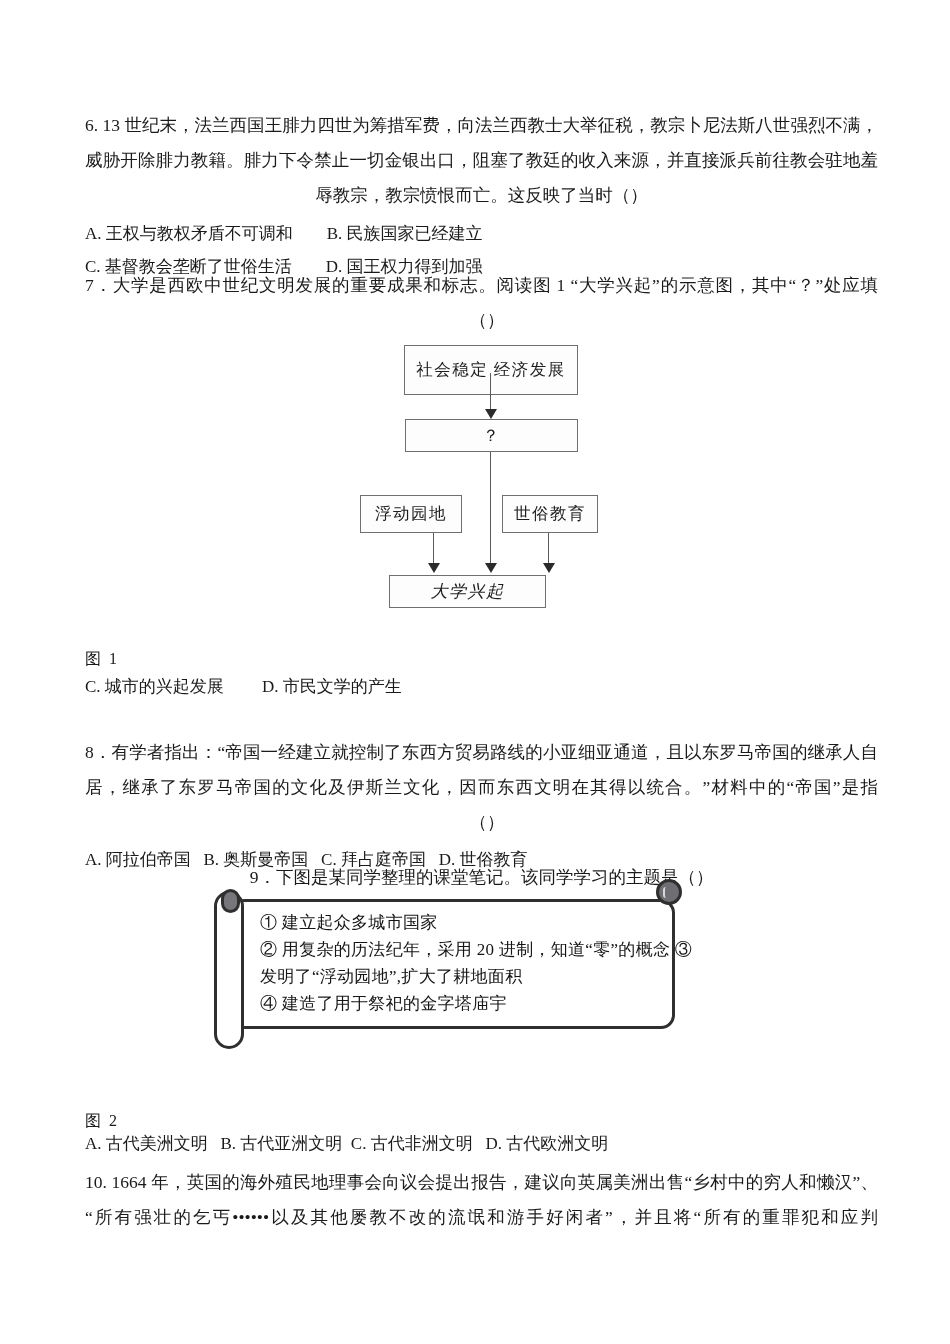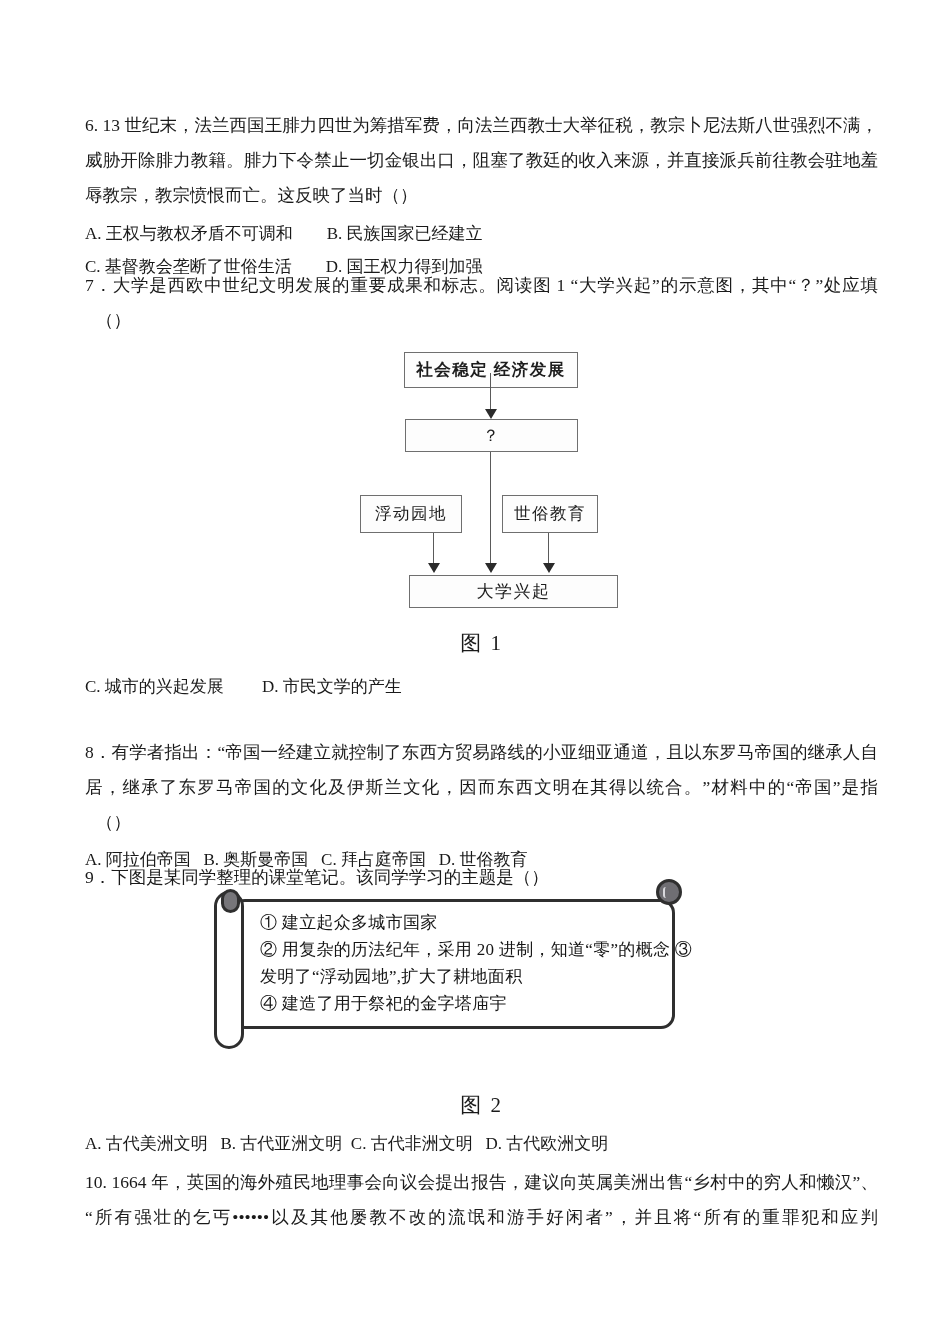--- a/index.html
+++ b/index.html
@@ -20,39 +20,41 @@
     left: 85px;
     top: 0;
     width: 795px;
     height: 1344px;
   }
   .qline {
     display: block;
     white-space: nowrap;
     font-size: 17.5px;
     line-height: 35px;
+    text-align: center;
   }
   .qline.just {
     white-space: normal;
     text-align: justify;
     text-align-last: justify;
   }
   .indent1 { text-indent: 11px; }
 
   .opts {
     font-size: 17px;
     line-height: 33px;
     white-space: pre;
   }
 
   .figcap {
-    text-align: center;
-    font-size: 21px;
+    text-align: left;
+    font-size: 16px;
     line-height: 30px;
     letter-spacing: 2px;
+    margin-top: 16px;
   }
 
   
   #fig1 {
     position: relative;
     width: 795px;
     height: 295px;
   }
   #fig1 .fbox {
     position: absolute;
@@ -166,39 +168,39 @@
     <div class="opts">C. 基督教会垄断了世俗生活        D. 国王权力得到加强</div>
   </div>
 
   <div style="position:absolute; left:0; top:268px; width:793px;">
     <div class="qline just">7．大学是西欧中世纪文明发展的重要成果和标志。阅读图 1 “大学兴起”的示意图，其中“？”处应填</div>
     <div class="qline indent1">（）</div>
   </div>
 
   <div id="fig1" style="position:absolute; left:0; top:335px;">
 
-    <div class="fbox" style="left:319px; top:17px; width:174px; height:36px;font-weight:bold;">社会稳定  经济发展</div>
+    <div class="fbox" style="left:319px; top:10px; width:174px; height:50px;">社会稳定  经济发展</div>
 
     <div class="vline" style="left:405px; top:38px; height:38px;"></div>
     <div class="ahead" style="left:400px; top:74px;"></div>
 
     <div class="fbox" style="left:320px; top:84px; width:173px; height:33px;">？</div>
 
     <div class="vline" style="left:405px; top:117px; height:115px;"></div>
     <div class="ahead" style="left:400px; top:228px;"></div>
 
     <div class="fbox" style="left:275px; top:160px; width:102px; height:38px;">浮动园地</div>
     <div class="vline" style="left:348px; top:198px; height:34px;"></div>
     <div class="ahead" style="left:343px; top:228px;"></div>
 
     <div class="fbox" style="left:417px; top:160px; width:96px; height:38px;">世俗教育</div>
     <div class="vline" style="left:463px; top:198px; height:34px;"></div>
     <div class="ahead" style="left:458px; top:228px;"></div>
 
-    <div class="fbox" style="left:324px; top:240px; width:209px; height:33px; font-size:17px;">大学兴起</div>
+    <div class="fbox" style="left:304px; top:240px; width:157px; height:33px; font-size:17px;font-style:italic;">大学兴起</div>
   </div>
 
   <div class="figcap" style="position:absolute; left:0; top:628px; width:793px;">图 1</div>
 
   <div style="position:absolute; left:0; top:670px; width:793px;">
     <div class="opts">C. 城市的兴起发展         D. 市民文学的产生</div>
   </div>
 
   <div style="position:absolute; left:0; top:735px; width:793px;">
     <div class="qline just">8．有学者指出：“帝国一经建立就控制了东西方贸易路线的小亚细亚通道，且以东罗马帝国的继承人自</div>

